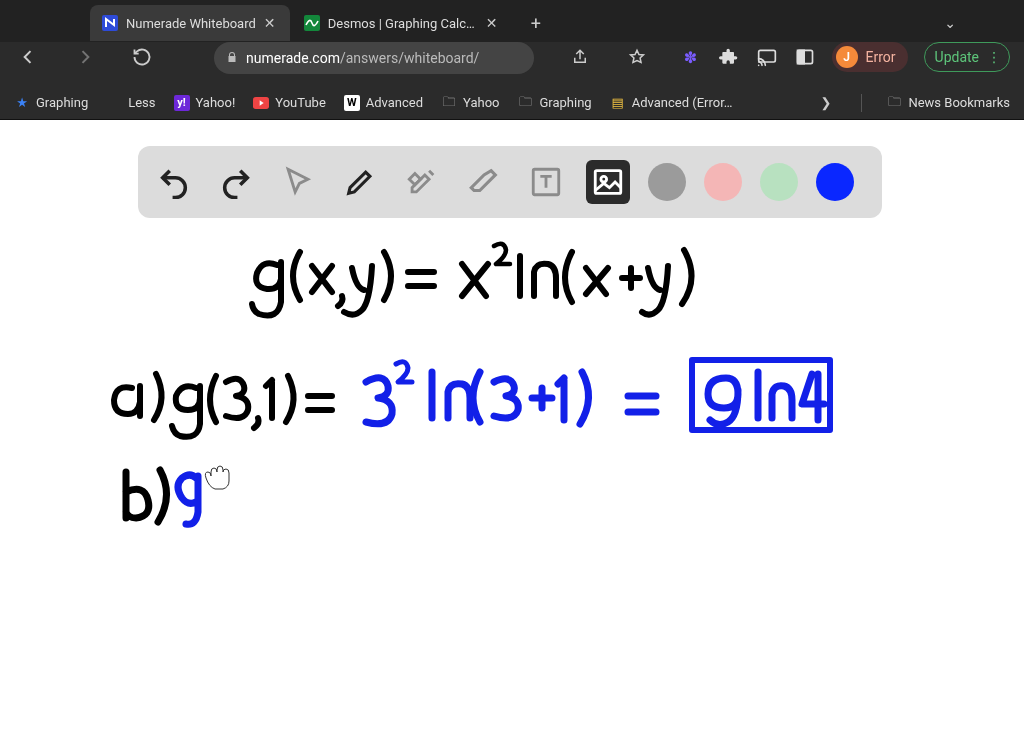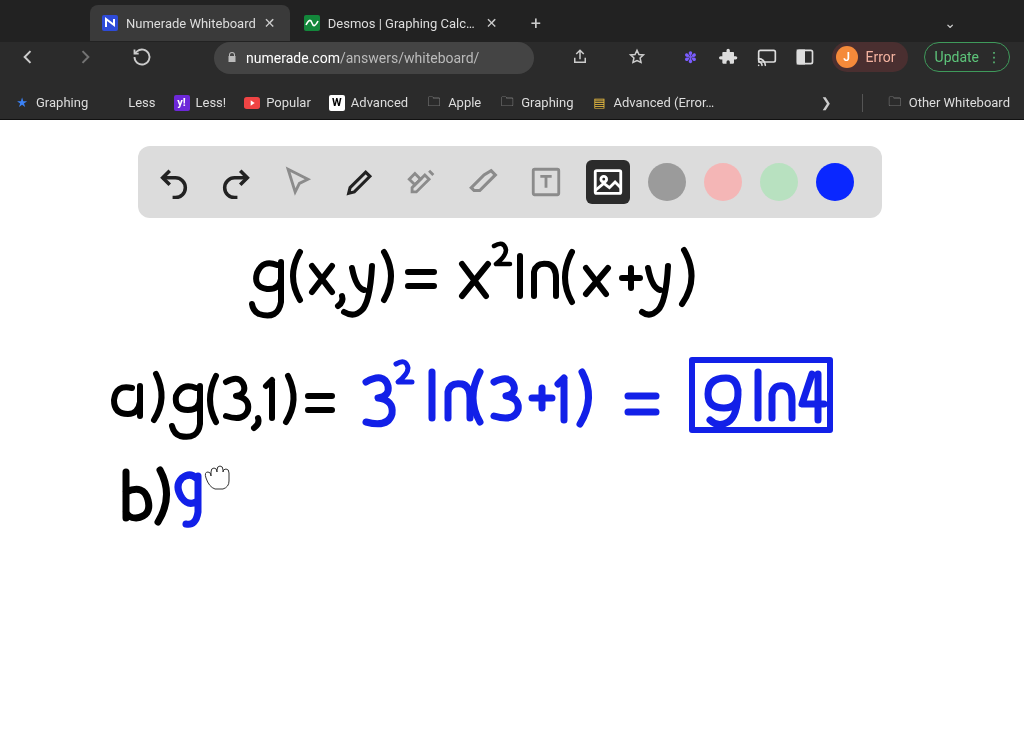--- a/index.html
+++ b/index.html
@@ -242,53 +242,53 @@
     <div class="bm">
         <span class="bicon bm-star">★</span>
         <span>Graphing</span>
       </div>
     <div class="bm">
         <span class="bicon bm-apple"></span>
         <span>Less</span>
       </div>
     <div class="bm">
         <span class="bicon bm-yahoo">y!</span>
-        <span>Less!</span>
+        <span>Yahoo!</span>
       </div>
     <div class="bm">
         <span class="bicon bm-yt">
           <svg width="16" height="12" viewBox="0 0 24 18">
             <rect width="24" height="18" rx="4" fill="#ef4444"></rect>
             <path d="M10 5v8l6-4z" fill="#fff"></path>
           </svg>
         </span>
-        <span>Popular</span>
+        <span>YouTube</span>
       </div>
     <div class="bm">
         <span class="bicon bm-wiki">W</span>
         <span>Advanced</span>
       </div>
     <div class="bm">
         <span class="bicon bm-folder">🗀</span>
-        <span>Apple</span>
+        <span>Yahoo</span>
       </div>
     <div class="bm">
         <span class="bicon bm-folder">🗀</span>
         <span>Graphing</span>
       </div>
     <div class="bm">
         <span class="bicon bm-sheet">▤</span>
         <span>Advanced (Error…</span>
       </div>
     <div class="grow"></div>
     <div class="chevr">❯</div>
     <div class="divider"></div>
     <div class="bm">
         <span class="bicon bm-folder">🗀</span>
-        <span>Other Whiteboard</span>
+        <span>News Bookmarks</span>
       </div>
   </div>
 </div>
 
 <div class="content-area">
 
   <div class="wb-toolbar">
     <div class="wb-btn">
       <svg viewBox="0 0 24 24" fill="none" stroke="currentColor" stroke-width="2.5">
           <path d="M9 14l-5-5 5-5"></path>

